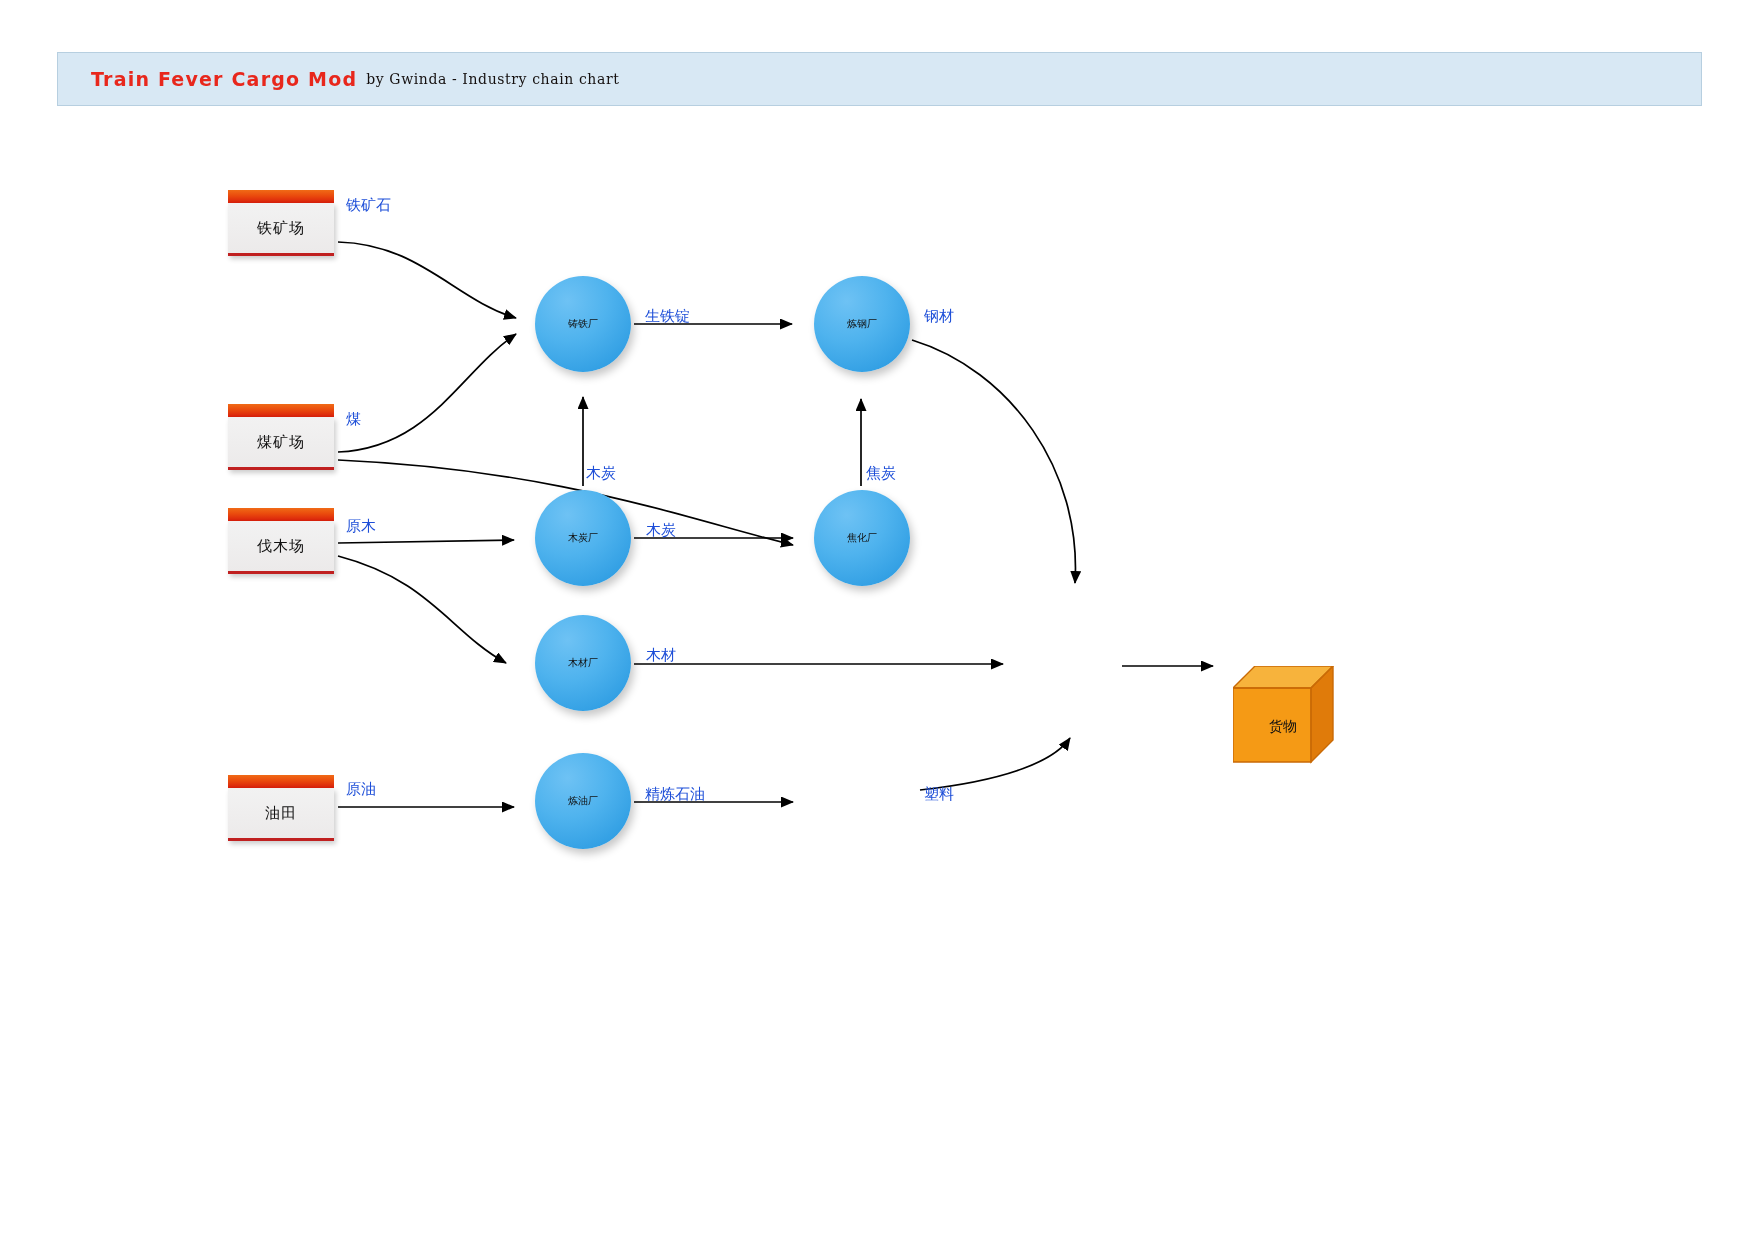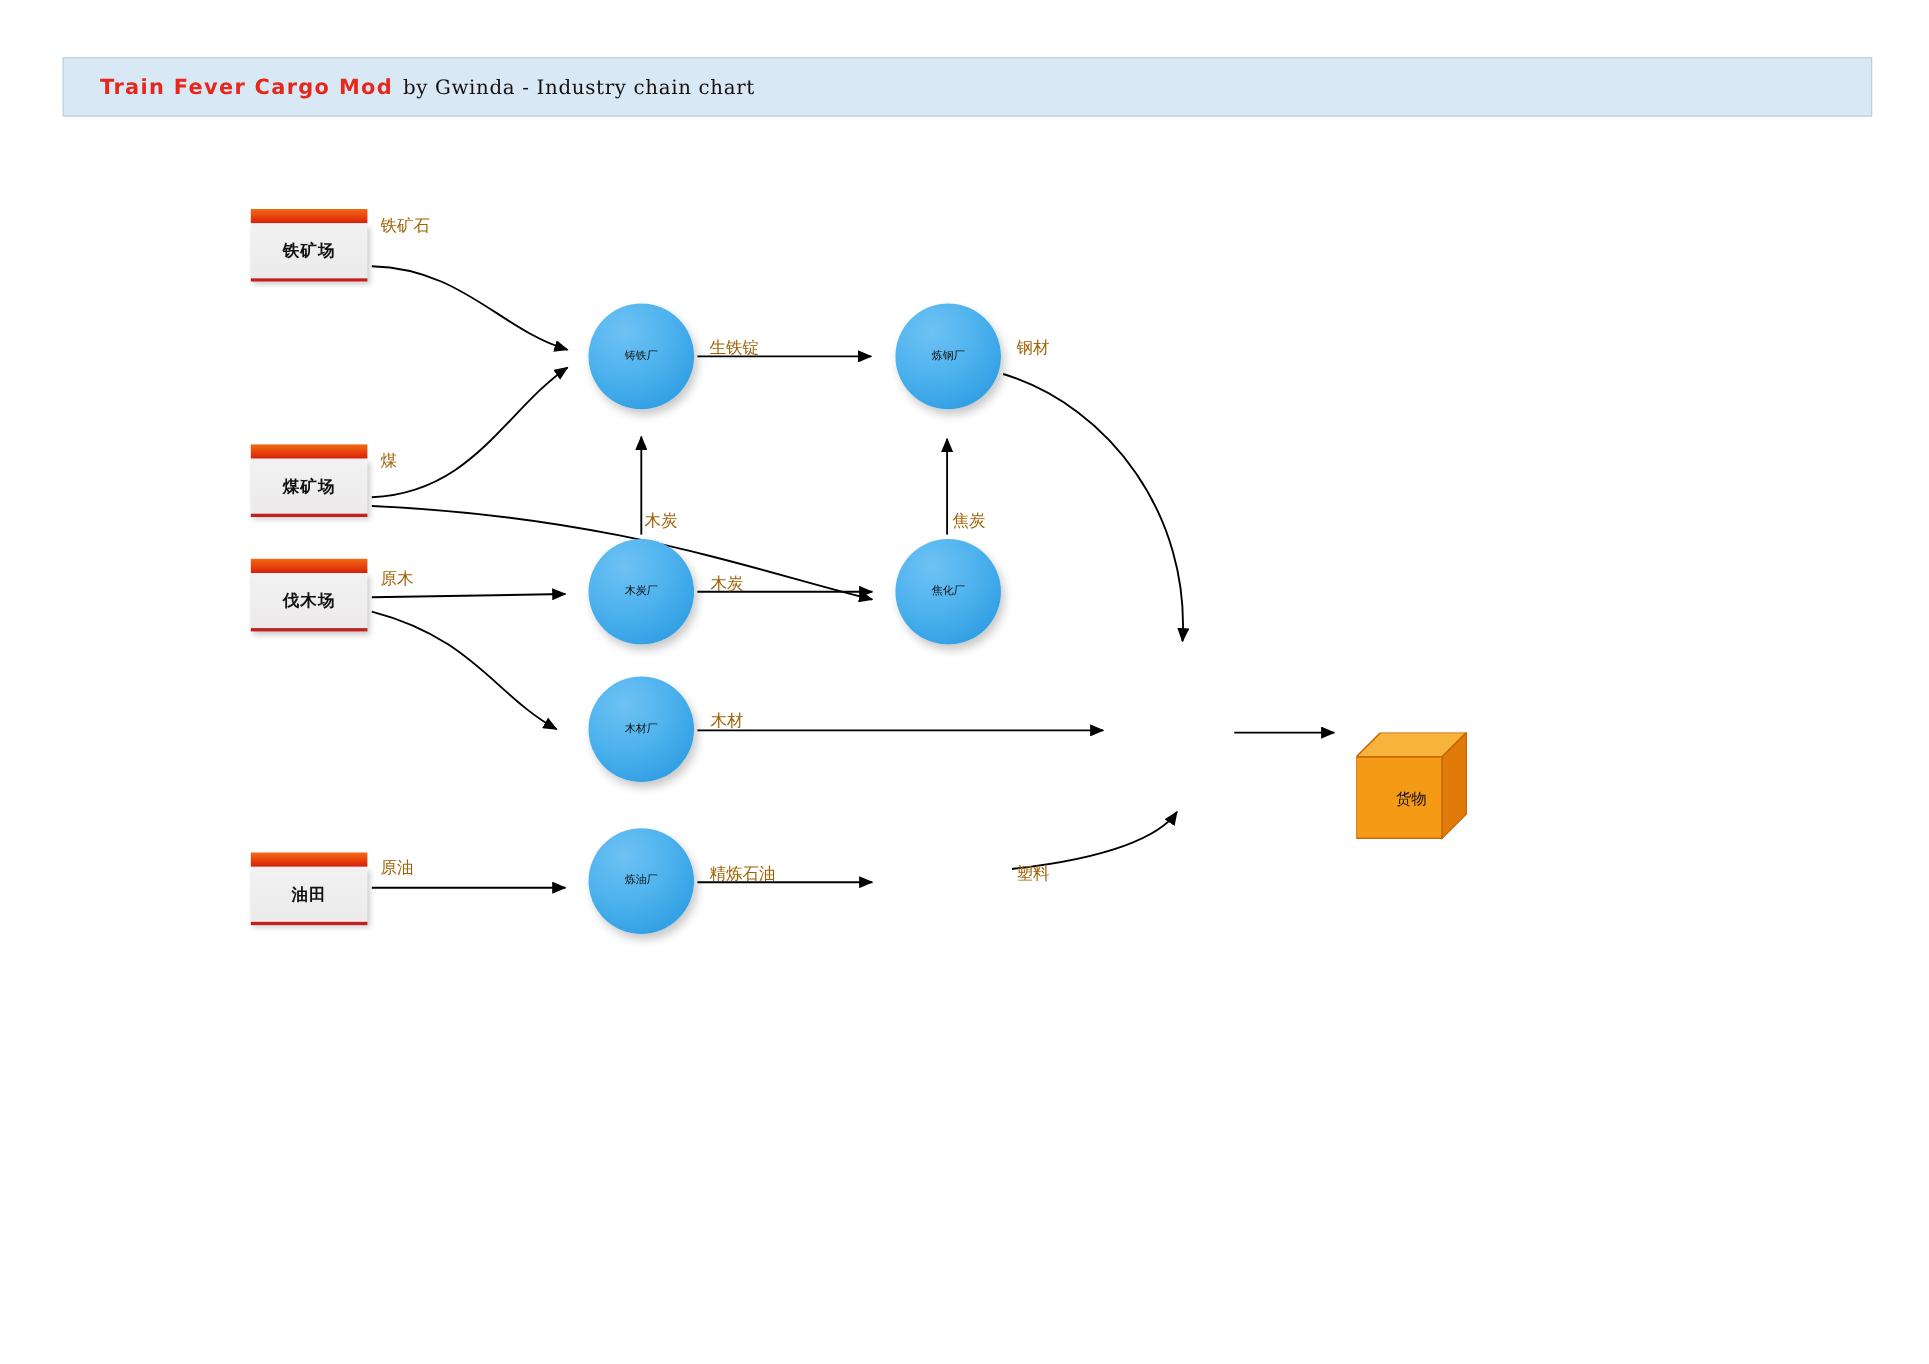--- a/index.html
+++ b/index.html
@@ -14,60 +14,60 @@
   .titlebar{
     position:absolute;left:57px;top:52px;width:1645px;height:54px;
     background:#d8e8f4;border:1px solid #b7cfe0;
     display:flex;align-items:center;box-sizing:border-box;padding-left:33px;
   }
   .title-red{
     color:#e8271c;font-weight:bold;font-size:19px;letter-spacing:1.2px;
     font-family:"DejaVu Sans","Liberation Sans",sans-serif;
   }
   .title-rest{
-    color:#15100f;font-size:18px;letter-spacing:.6px;margin-left:9px;
+    color:#15100f;font-size:14px;letter-spacing:.6px;margin-left:9px;
     font-family:"DejaVu Serif","Liberation Serif",serif;
   }
 
   
   .srcbox{position:absolute;width:106px;}
   .srcbox .cap{
     height:13px;width:100%;
     background:linear-gradient(to bottom,#f06a16 0%,#ea4a0d 45%,#d81f0c 100%);
   }
   .srcbox .body{
     height:50px;width:100%;
     background:linear-gradient(to bottom,#f2f2f2 0%,#eceaea 100%);
     border-bottom:3px solid #c02020;
     box-shadow:2px 3px 5px rgba(0,0,0,.20);
     display:flex;align-items:center;justify-content:center;
   }
   .srcbox .body span{
-    font-size:15px;font-weight:bold;color:#111;letter-spacing:1px;
+    font-size:15px;font-weight:normal;color:#111;letter-spacing:1px;
   }
 
   
   .node{
     position:absolute;width:96px;height:96px;border-radius:50%;
     background:radial-gradient(circle at 34% 26%,#6ec2f4 0%,#4fb3ee 42%,#33a0e4 78%,#2b93d8 100%);
     box-shadow:3px 5px 9px rgba(0,0,0,.22);
     display:flex;align-items:center;justify-content:center;
     text-align:center;line-height:1.28;
   }
   .node span{font-size:10px;color:#111;}
 
   
   .cube{position:absolute;width:112px;height:100px;margin-top:48px;}
   .cube .lbl{
     position:absolute;left:0;top:52px;width:100px;text-align:center;
     font-size:14px;color:#111;z-index:5;
   }
 
   
-  .elabel{position:absolute;font-size:15px;color:#a16207;white-space:nowrap;}
+  .elabel{position:absolute;font-size:15px;color:#1d4ed8;white-space:nowrap;}
 
   svg.links{position:absolute;left:0;top:0;width:1754px;height:1240px;
             pointer-events:none;overflow:visible;}
 </style>
 </head>
 <body>
 
 <div id="stage">
 
   <div class="titlebar">

